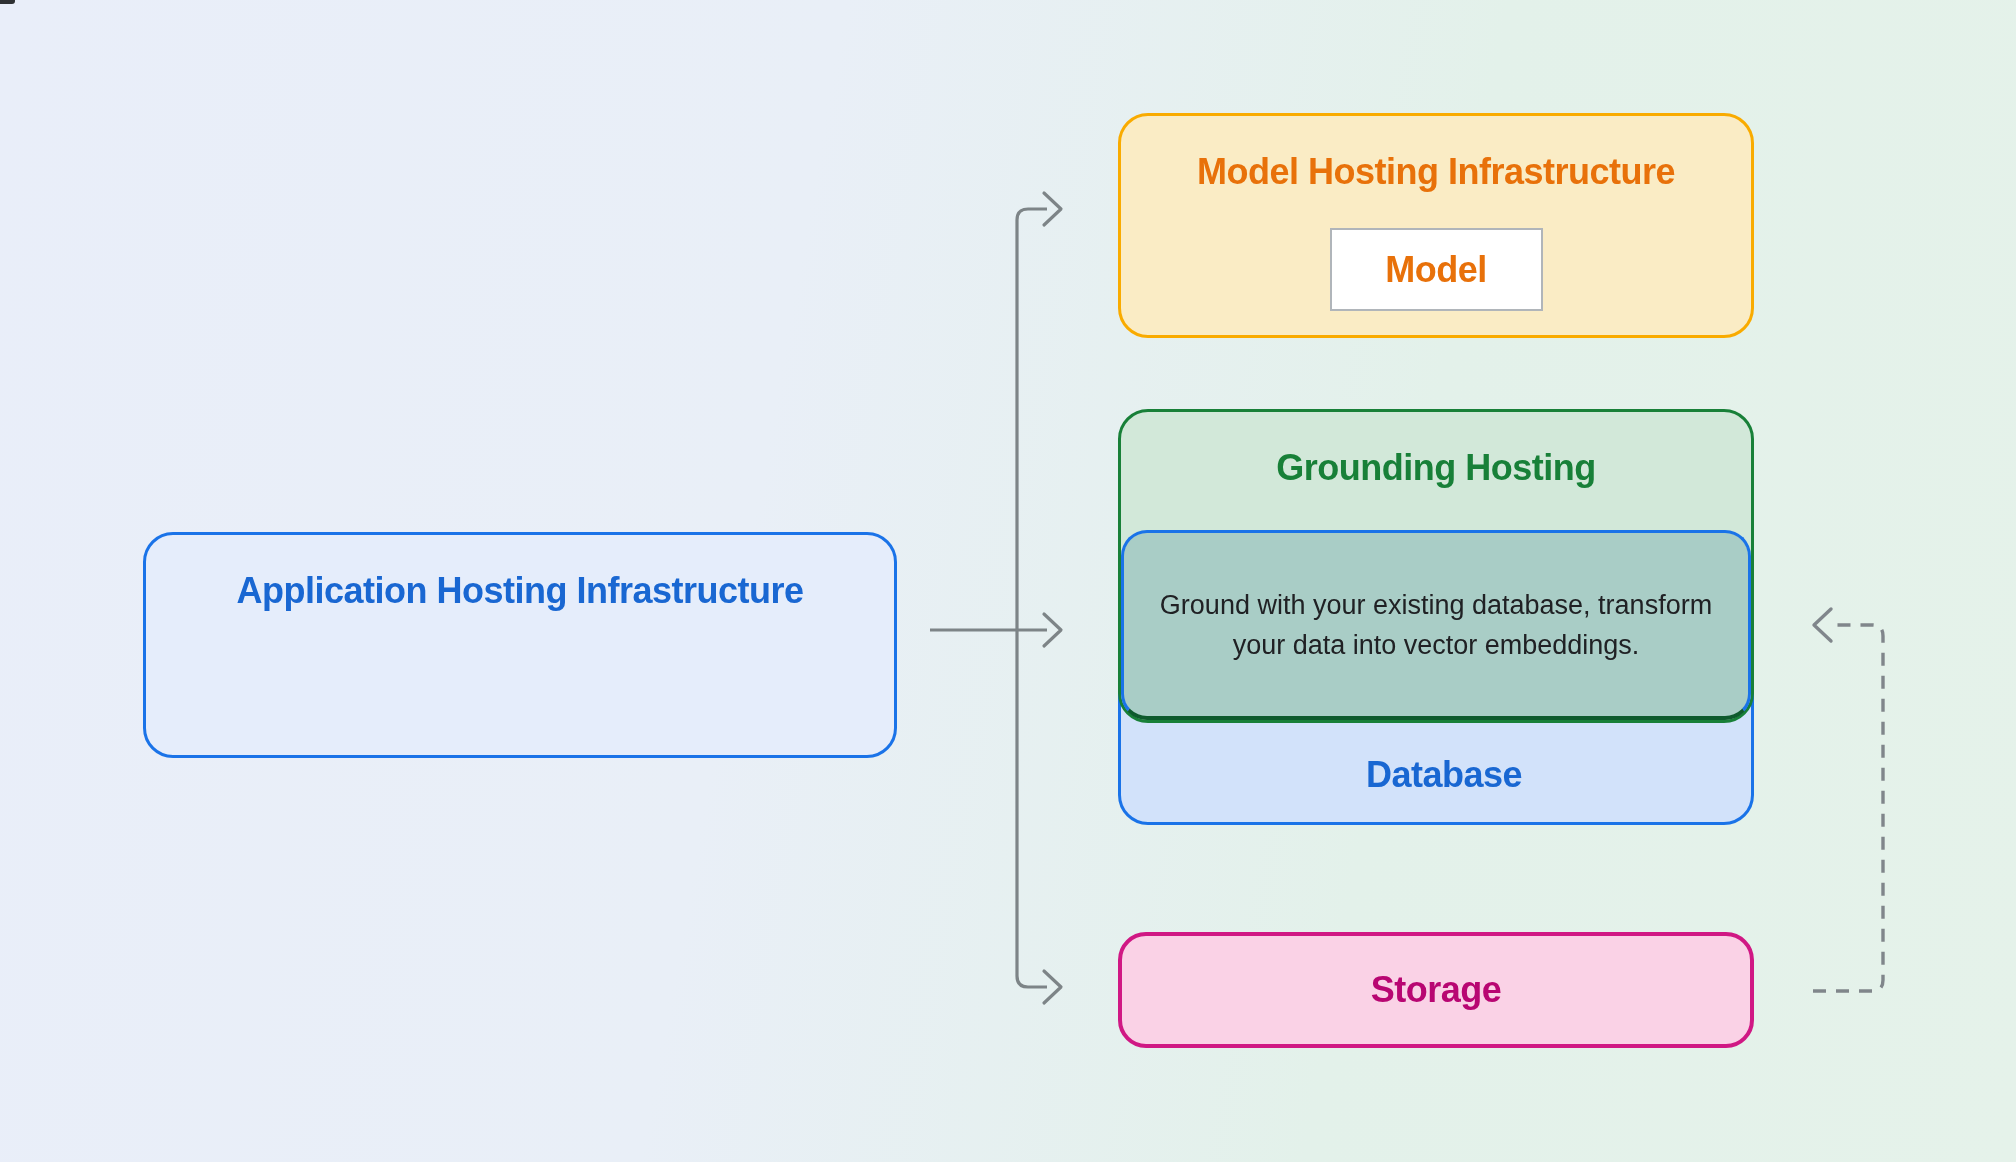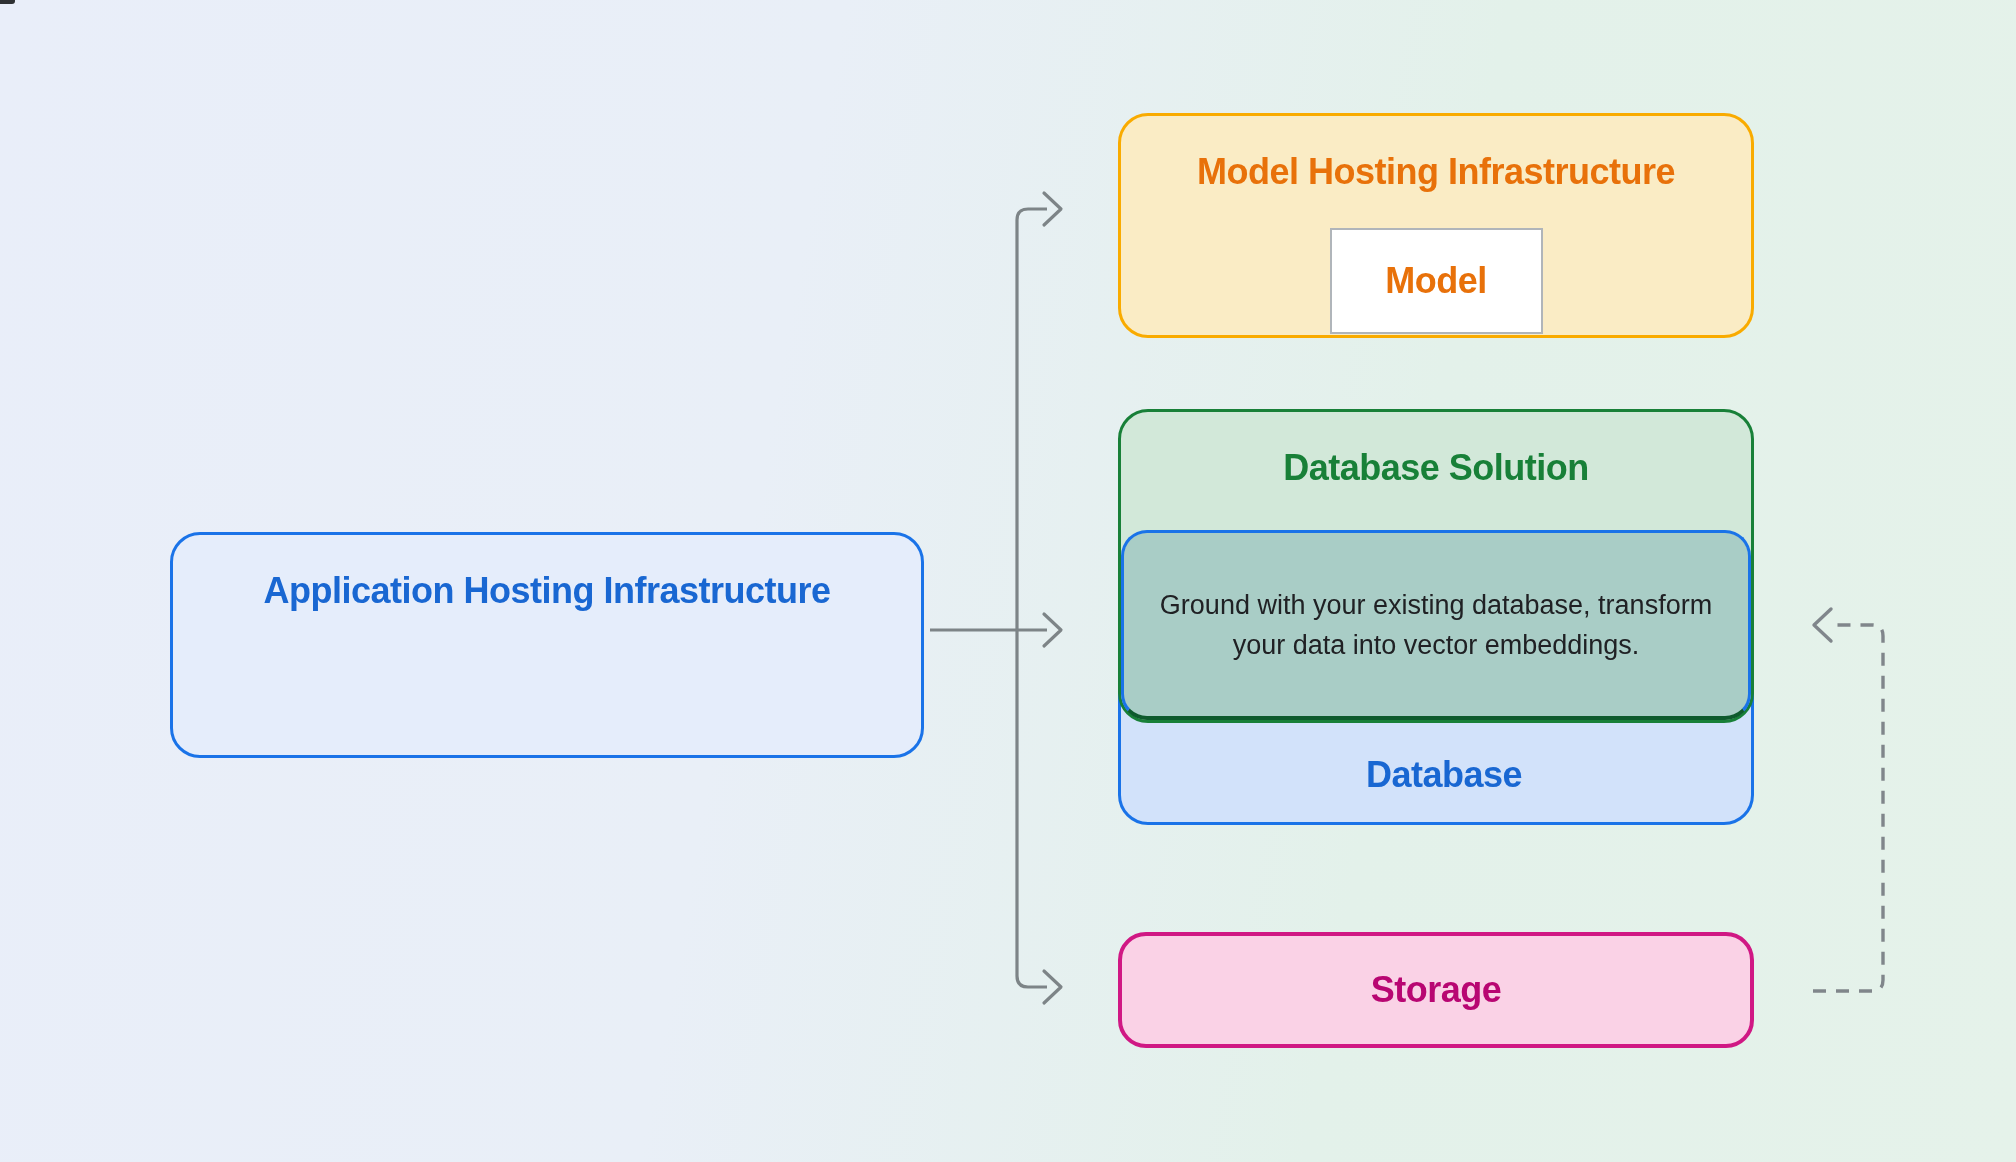--- a/index.html
+++ b/index.html
@@ -41,34 +41,33 @@
     font-weight: 700; font-size: 36px; letter-spacing: -0.5px;
     margin-top: 34px;
   }
 
   .app-box {
     left: 143px; top: 532px; width: 754px; height: 226px;
     background: #e5edfb;
     border: 3px solid var(--blue);
     padding-top: 34px;
     z-index: 2;
-    margin-left: 27px;
   }
   .app-box .node-title { color: var(--blue-text); }
   .app-chip { width: 319px; height: 81px; color: var(--blue-text); }
 
   .model-box {
     left: 1118px; top: 113px; width: 636px; height: 225px;
     background: #faecc5;
     border: 3px solid var(--yellow);
     padding-top: 34px;
     z-index: 2;
   }
   .model-box .node-title { color: var(--orange-text); }
-  .model-chip { width: 213px; height: 106px; color: var(--orange-text); }
+  .model-chip { width: 213px; height: 83px; color: var(--orange-text); }
 
   .green-box {
     left: 1118px; top: 409px; width: 636px; height: 314px;
     background: #d2e8d9;
     border: 3px solid var(--green);
     padding-top: 34px;
     z-index: 2;
   }
   .green-box .node-title { color: var(--green); }
 
@@ -145,21 +144,21 @@
     <div class="inner-chip model-chip">
       <span>Model</span>
     </div>
   </div>
 
   <div class="node db-box">
     <div class="db-label">Database</div>
   </div>
 
   <div class="node green-box">
-    <div class="node-title">Database Solution</div>
+    <div class="node-title">Grounding Hosting</div>
   </div>
 
   <div class="teal-box">
     <div class="teal-note">Ground with your existing database, transform your data into vector embeddings.</div>
   </div>
 
   <div class="node storage-box">
     <div class="node-title">Storage</div>
   </div>
 

